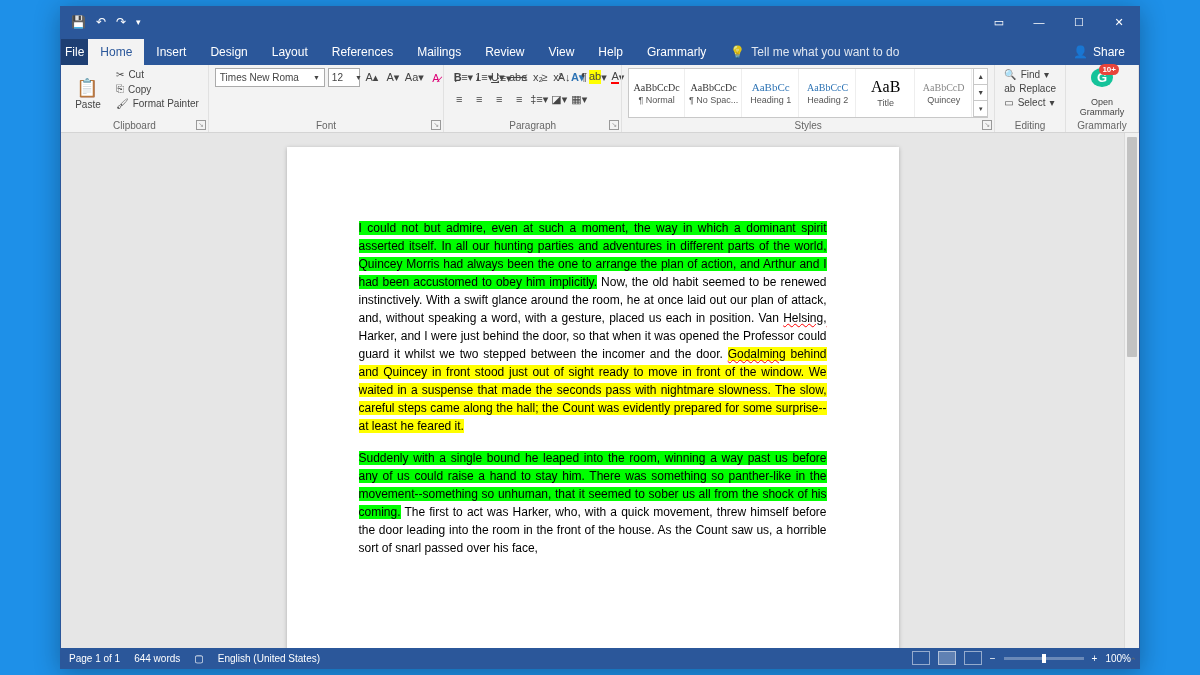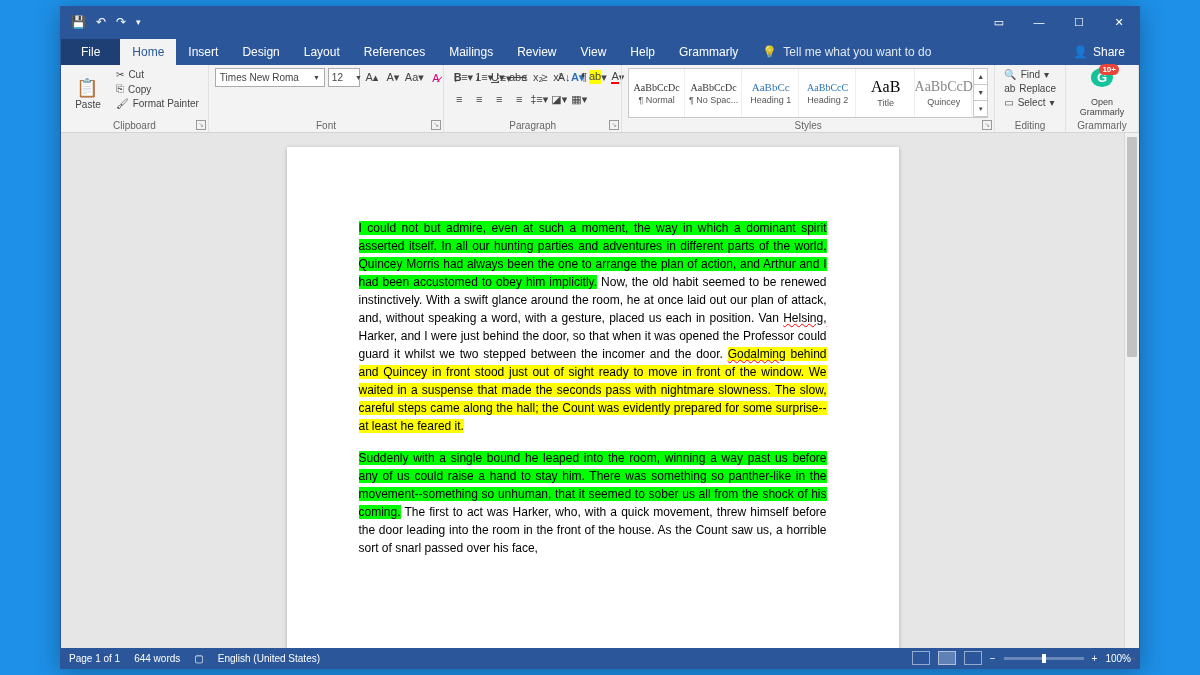--- a/index.html
+++ b/index.html
@@ -6,21 +6,21 @@
 body { background: #1e90e8; width: 1200px; height: 675px; overflow: hidden; position: relative; }
 .window { position: absolute; top: 6px; left: 60px; right: 60px; bottom: 6px; background: #fff; box-shadow: 0 4px 24px rgba(0,0,0,0.3); display: flex; flex-direction: column; border: 1px solid #2b579a; }
 .titlebar { background: #2b579a; height: 30px; display: flex; align-items: center; color: #fff; font-size: 11px; }
 .qat { display: flex; align-items: center; gap: 10px; padding: 0 10px; }
 .qat span { font-size: 12px; cursor: pointer; }
 .titlebar-right { margin-left: auto; display: flex; }
 .win-btn { width: 40px; height: 30px; display: flex; align-items: center; justify-content: center; cursor: pointer; }
 .tabs { background: #2b579a; height: 28px; display: flex; align-items: flex-end; color: #fff; font-size: 12px; }
 .tab { padding: 6px 12px; cursor: pointer; }
 .tab.active { background: #f3f3f3; color: #2b579a; }
-.tab.file { background: #1e3f73; padding: 6px 20px; }
+.tab.file { background: #1e3f73; padding: 6px 4px; }
 .tellme { display: flex; align-items: center; gap: 6px; padding: 6px 12px; opacity: 0.85; }
 .share { margin-left: auto; padding: 6px 14px; display: flex; align-items: center; gap: 5px; }
 .ribbon { background: #f3f3f3; border-bottom: 1px solid #d4d4d4; height: 68px; display: flex; font-size: 11px; color: #444; }
 .group { border-right: 1px solid #e1e1e1; padding: 3px 6px 0 6px; display: flex; flex-direction: column; position: relative; }
 .group-body { flex: 1; display: flex; align-items: flex-start; gap: 4px; }
 .group-label { text-align: center; font-size: 10px; color: #666; padding: 2px 0 1px; position: relative; }
 .dlg { position: absolute; right: 2px; bottom: 2px; width: 10px; height: 10px; border: 1px solid #999; font-size: 7px; line-height: 7px; text-align: center; color: #999; cursor: pointer; }
 .vbtn { display: flex; flex-direction: column; align-items: center; justify-content: center; width: 42px; height: 50px; cursor: pointer; }
 .vbtn .ico { font-size: 18px; }
 .stack { display: flex; flex-direction: column; gap: 1px; font-size: 10px; }
@@ -30,21 +30,21 @@
 .fontsize { width: 32px; height: 19px; border: 1px solid #ababab; background: #fff; font-size: 10px; padding: 0 3px; display: flex; align-items: center; justify-content: space-between; gap: 12px; }
 .ibtn { min-width: 18px; height: 18px; display: flex; align-items: center; justify-content: center; cursor: pointer; font-size: 11px; color: #444; }
 .row { display: flex; gap: 2px; align-items: center; }
 .styles-gallery { display: flex; gap: 1px; border: 1px solid #c8c8c8; background: #fff; height: 50px; }
 .style-item { width: 56px; display: flex; flex-direction: column; align-items: center; justify-content: center; cursor: pointer; border-right: 1px solid #eee; }
 .style-item.wide { width: 58px; }
 .style-preview { font-family: "Times New Roman", serif; font-size: 10px; color: #333; }
 .style-preview.h1 { color: #2e74b5; font-size: 11px; }
 .style-preview.h2 { color: #2e74b5; font-size: 10px; }
 .style-preview.title { font-size: 16px; color: #000000; }
-.style-preview.sub { color: #888; font-size: 14px; }
+.style-preview.sub { color: #888; font-size: 10px; }
 .style-name { font-size: 9px; color: #555; margin-top: 2px; }
 .gallery-more { width: 14px; display: flex; flex-direction: column; border-left: 1px solid #c8c8c8; }
 .gallery-more div { flex: 1; display: flex; align-items: center; justify-content: center; font-size: 7px; cursor: pointer; border-bottom: 1px solid #c8c8c8; }
 .doc-area { flex: 1; background: #e6e6e6; overflow: hidden; position: relative; display: flex; }
 .doc-scroll { flex: 1; overflow: auto; }
 .page { width: 612px; min-height: 792px; background: #fff; margin: 14px auto 20px; box-shadow: 0 1px 4px rgba(0,0,0,0.25); padding: 72px 72px; font-family: "Times New Roman", serif; font-size: 12px; line-height: 1.5; color: #000; text-align: justify; }
 .hl-green { background: #00ff00; }
 .hl-yellow { background: #ffff00; }
 .wavy { text-decoration: underline wavy red; text-decoration-thickness: 1px; }
 .vscroll { width: 15px; background: #f0f0f0; border-left: 1px solid #dadada; position: relative; }

